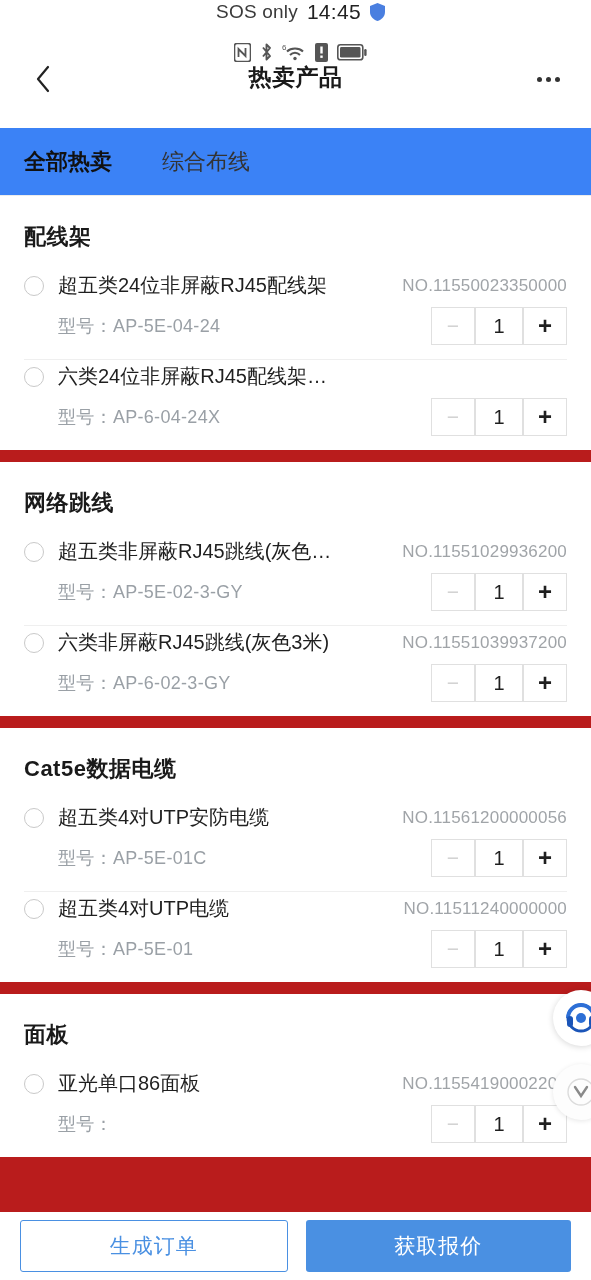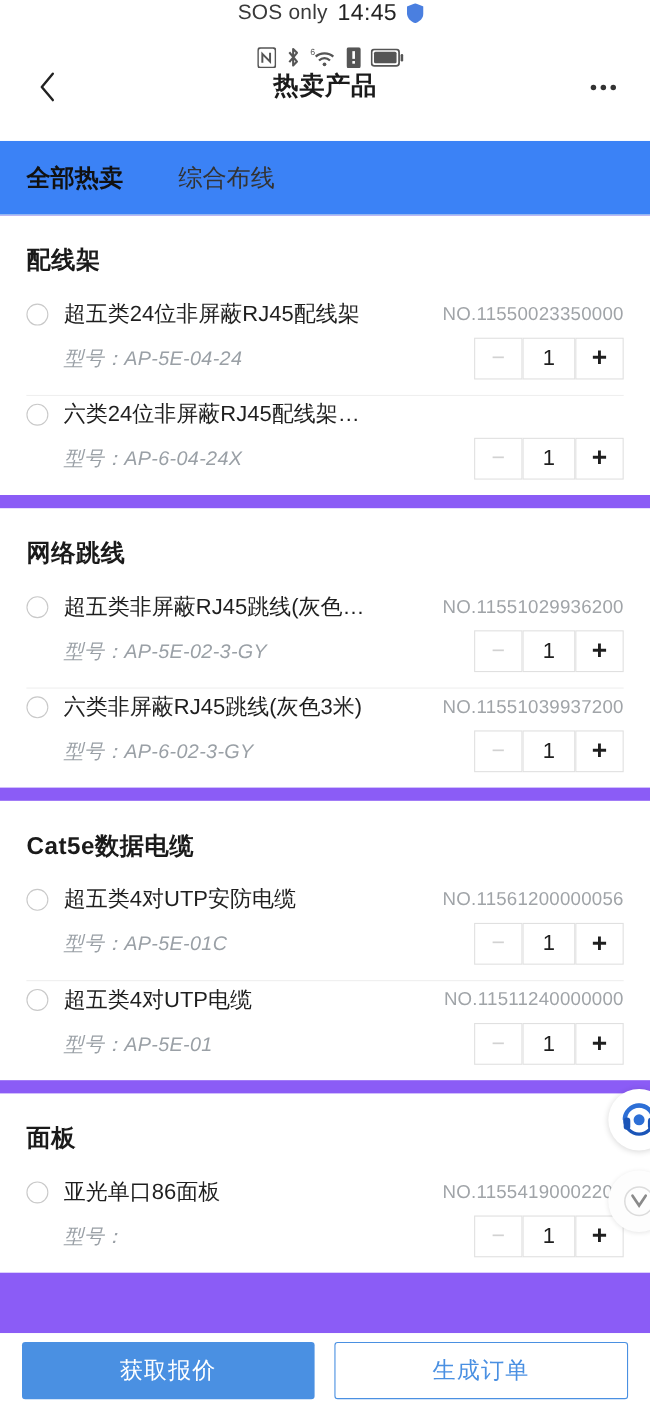--- a/index.html
+++ b/index.html
@@ -46,21 +46,21 @@
   .tabs{
     height:68px; display:flex; align-items:center; gap:50px;
     padding:0 24px; background:#3b82f6; border-bottom:1px solid #ececec;
   }
   .tab{ font-size:22px; color:#333; }
   .tab.active{ font-weight:bold; color:#111; }
 
   
   .list{
     position:absolute; top:196px; left:0; right:0; bottom:68px;
-    overflow:hidden; background:#8b5cf6;
+    overflow:hidden; background:#b91c1c;
   }
   .section{ background:#ffffff; }
   .section + .section{ margin-top:12px; }
   .section-title{
     font-size:22px; font-weight:bold; color:#1a1a1a;
     padding:26px 24px 16px 24px; letter-spacing:.5px;
   }
 
   .row{ padding:4px 24px 14px 24px; position:relative; }
   .row + .row::before{
@@ -70,21 +70,21 @@
   .radio{
     width:20px; height:20px; border-radius:50%; border:1.5px solid #c9c9c9;
     flex:0 0 20px; background:#fff;
   }
   .pname{ font-size:20px; color:#1f1f1f; white-space:nowrap; overflow:hidden; }
   .pno{
     margin-left:auto; font-size:17px; color:#a0a4a8; white-space:nowrap;
     letter-spacing:.2px; padding-left:10px;
   }
   .row-bottom{ display:flex; align-items:center; margin-top:8px; padding-left:34px; }
-  .pmodel{ font-size:18px; color:#9aa0a6; letter-spacing:.3px;font-style:italic; }
+  .pmodel{ font-size:18px; color:#9aa0a6; letter-spacing:.3px; }
 
   .stepper{ margin-left:auto; display:flex; align-items:center; }
   .stepper > div{
     height:38px; border:1px solid #e0e0e0; display:flex; align-items:center;
     justify-content:center; background:#fff;
   }
   .st-minus{ width:44px; border-right:none; color:#d2d2d2; font-size:21px; }
   .st-val{ width:48px; font-size:20px; color:#1f1f1f; }
   .st-plus{ width:44px; border-left:none; color:#1f1f1f; font-size:24px; font-weight:bold; }
 
@@ -308,15 +308,15 @@
   </svg>
 </div>
 <div class="fab fab-secondary">
   <svg width="30" height="30" viewBox="0 0 30 30">
     <circle cx="15" cy="15" r="13" fill="none" stroke="#dcdcdc" stroke-width="1.4"></circle>
     <path d="M9 10 L15 19 L21 10" fill="none" stroke="#8a8a8a" stroke-width="2.4" stroke-linecap="round"></path>
   </svg>
 </div>
 
 <div class="bottombar">
+  <div class="btn btn-outline">生成订单</div>
   <div class="btn btn-primary">获取报价</div>
-  <div class="btn btn-outline">生成订单</div>
 </div>
 
 </body></html>

